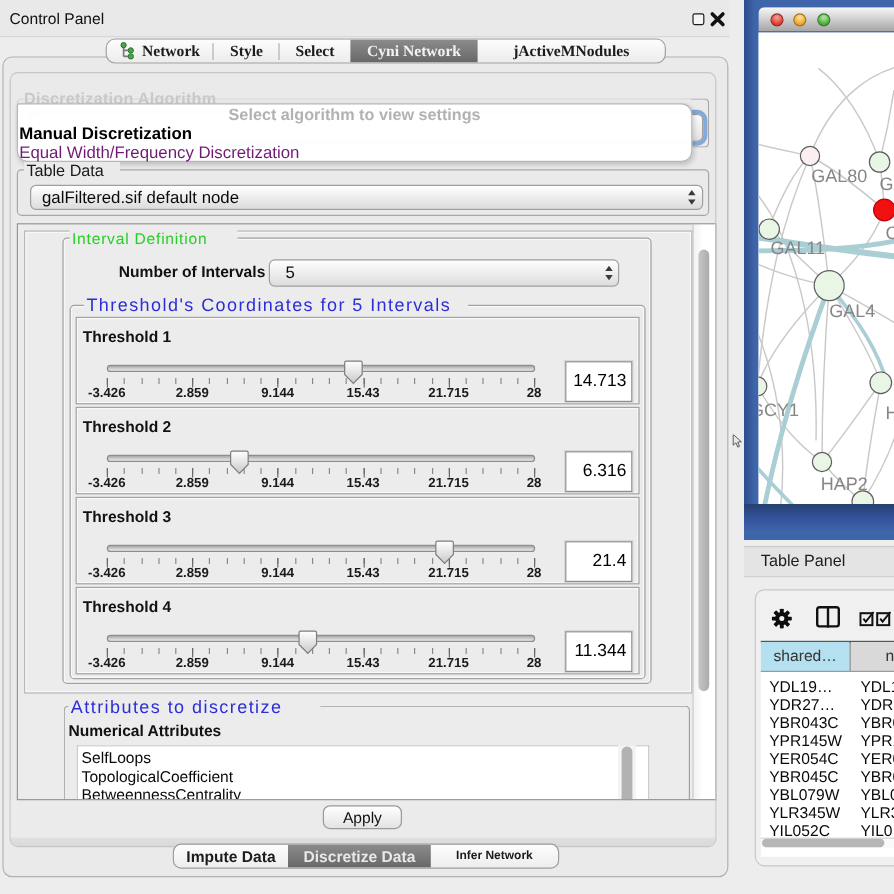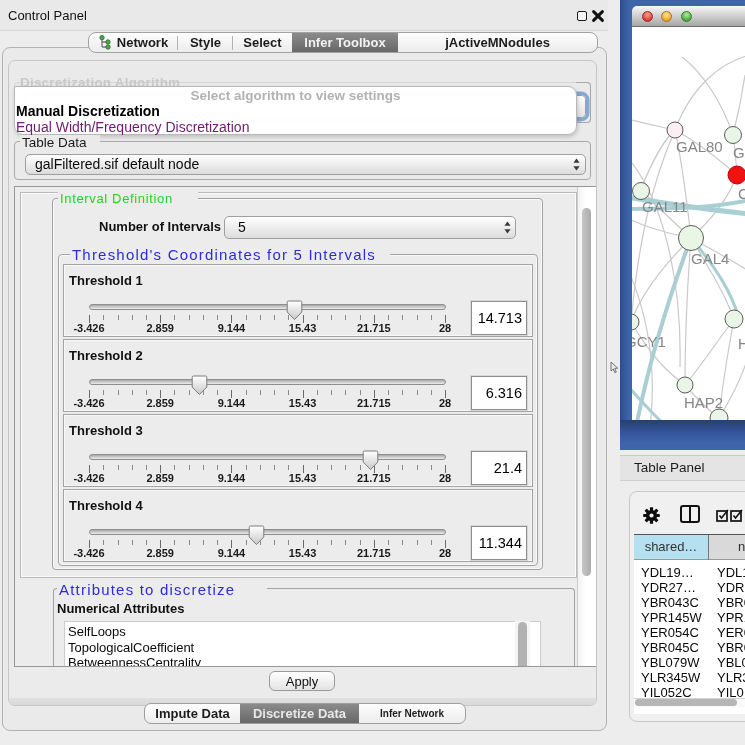--- a/index.html
+++ b/index.html
@@ -9,33 +9,33 @@
 
 <div class="abs" style="left:0;top:0;width:608px;height:31px;background:#e9e9e9;border-bottom:1px solid rgba(0,0,0,0.07);"></div>
 <div class="abs" style="left:8px;top:0;width:200px;height:31px;line-height:31px;font-size:13px;color:#111;">Control Panel</div>
 <div class="abs" style="left:577px;top:11px;width:10px;height:10px;border:1.6px solid #1d1d1d;border-radius:2px;background:#f4f4f4;"></div>
 <svg class="abs" style="left:591px;top:9px;" width="14" height="14" viewBox="0 0 14 14">
  <path d="M2.6 2.6 L11.4 11.4 M11.4 2.6 L2.6 11.4" stroke="#111" stroke-width="3" stroke-linecap="round"></path>
 </svg>
 
 <div class="abs" style="left:2px;top:47px;width:605px;height:684px;background:#eaeaea;border:1px solid #b2b2b2;border-radius:8px;"></div>
 
-<div class="abs" style="left:88px;top:32px;width:510px;height:21px;border:1px solid #a2a2a2;border-radius:8px;background:linear-gradient(#fdfdfd,#ececec);overflow:hidden;display:flex;">
+<div class="abs" style="left:88px;top:32px;width:467px;height:21px;border:1px solid #a2a2a2;border-radius:8px;background:linear-gradient(#fdfdfd,#ececec);overflow:hidden;display:flex;font-family:Liberation Serif, serif;">
  <div style="width:89px;height:100%;display:flex;align-items:center;justify-content:center;">
    <svg width="13" height="15" viewBox="0 0 13 15" style="margin-right:5px;">
      <path d="M3 3 L3 12 M3 7 L8 7 M3 12 L8 12" stroke="#7a7a7a" stroke-width="1.4" fill="none"></path>
      <circle cx="3" cy="2.6" r="2.2" fill="#4da44d" stroke="#2c6e2c" stroke-width="0.8"></circle>
      <circle cx="9" cy="7" r="2.2" fill="#4da44d" stroke="#2c6e2c" stroke-width="0.8"></circle>
      <circle cx="9" cy="12" r="2.2" fill="#4da44d" stroke="#2c6e2c" stroke-width="0.8"></circle>
    </svg>
    <span style="font-size:13px;font-weight:bold;color:#1c1c1c;">Network</span>
       </div>
  <div style="width:55px;height:100%;display:flex;align-items:center;justify-content:center;font-size:13px;font-weight:bold;color:#1c1c1c;">Style</div>
  <div style="width:59px;height:100%;display:flex;align-items:center;justify-content:center;font-size:13px;font-weight:bold;color:#1c1c1c;">Select</div>
- <div style="width:106px;height:100%;display:flex;align-items:center;justify-content:center;background:linear-gradient(#8b8b8b,#686868);font-size:13px;font-weight:bold;color:#f2f2f2;">Infer Toolbox</div>
+ <div style="width:106px;height:100%;display:flex;align-items:center;justify-content:center;background:linear-gradient(#8b8b8b,#686868);font-size:13px;font-weight:bold;color:#f2f2f2;">Cyni Network</div>
  <div style="flex:1;height:100%;display:flex;align-items:center;justify-content:center;font-size:13px;font-weight:bold;color:#1c1c1c;">jActiveMNodules</div>
 </div>
 <div class="abs" style="left:177px;top:36px;width:1px;height:14px;background:#b2b2b2;"></div>
 <div class="abs" style="left:232px;top:36px;width:1px;height:14px;background:#b2b2b2;"></div>
 
 <div class="abs" style="left:14px;top:82px;width:577px;height:41px;border:1px solid #d5d5d5;border-radius:4px;"></div>
 <div class="abs" style="left:576px;top:82px;width:15px;height:41px;border:1px solid #a8a8a8;border-left:none;border-radius:0 4px 4px 0;"></div>
 <div class="abs" style="left:20px;top:75px;width:220px;height:14px;font-size:13.5px;font-weight:600;letter-spacing:0.2px;color:#c9c9c9;background:transparent;">Discretization Algorithm</div>
 <div class="abs" style="left:26px;top:95px;width:560px;height:23px;border:1px solid #9f9f9f;border-radius:5px;background:linear-gradient(#ffffff,#dfdfdf);box-shadow:0 0 0 3.5px rgba(97,146,208,0.75);"></div>
 <div class="abs" style="left:567px;top:96px;width:18px;height:21px;background:linear-gradient(#fdfdfd,#e2e2e2);border-left:1px solid #b5b5b5;border-radius:0 4px 4px 0;"></div>

